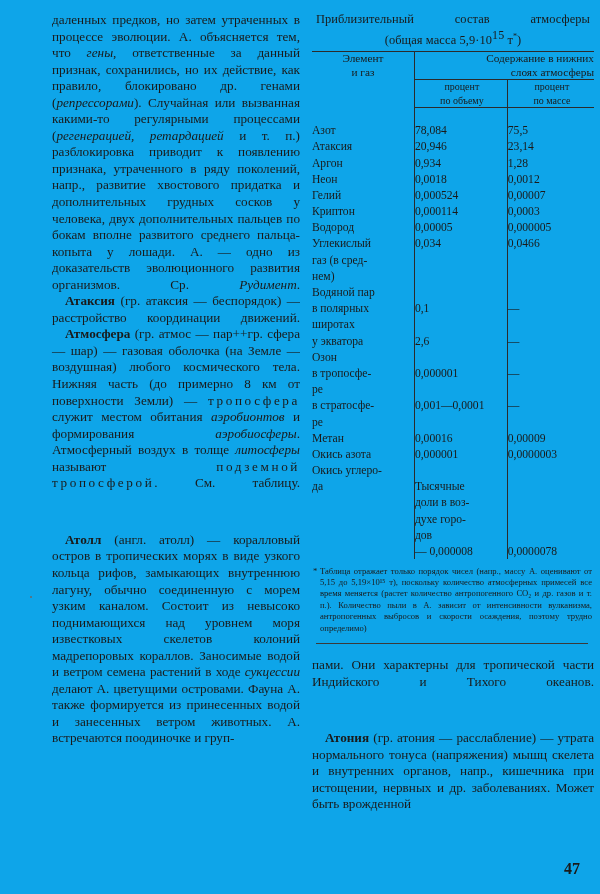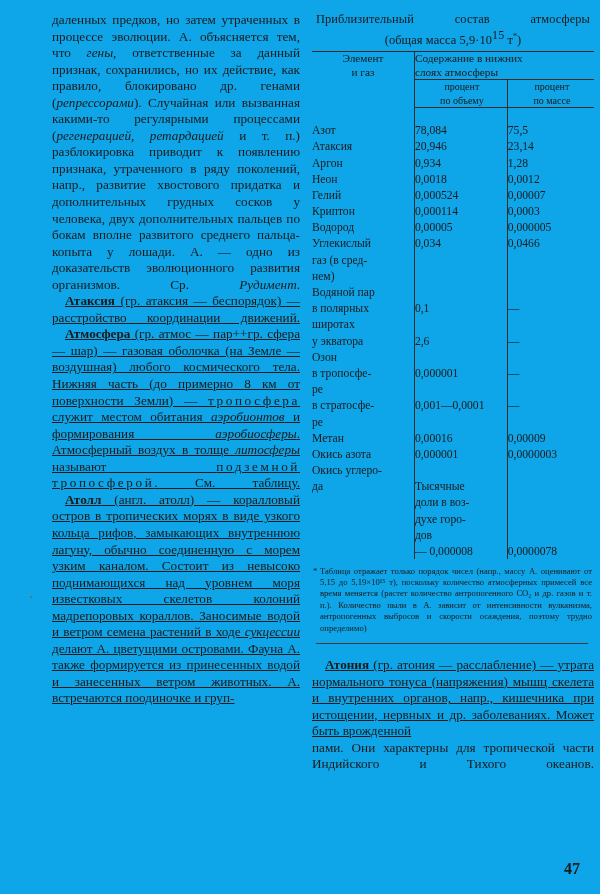--- a/index.html
+++ b/index.html
@@ -36,22 +36,22 @@
     left: 312px;
     top: 12px;
     width: 282px;
   }
 
   p.para {
     margin: 0;
     text-align: justify;
     text-align-last: justify;
   }
-  p.para.last { text-align-last: left; }
-  p.indent { text-indent: 13px; text-decoration: underline; }
+  p.para.last { text-align-last: left; margin-top: 40px; }
+  p.indent { text-indent: 13px; }
 
   .hw { font-weight: bold; }
   .it { font-style: italic; }
   .sp { letter-spacing: 2.6px; }
 
   
   .tbl-title {
     font-weight: normal;
     font-size: 12.4px;
     line-height: 15.6px;
@@ -78,21 +78,21 @@
   table.atm td, table.atm th {
     padding: 0;
     font-weight: normal;
     vertical-align: top;
   }
   .rule-top  { border-top: 1.1px solid #2b2b2b; }
   .rule-bot  { border-bottom: 1.1px solid #2b2b2b; }
   .vline     { border-left: 1px solid #2b2b2b; }
 
   .hd-cell {
-    text-align: left;
+    text-align: right;
     font-size: 11.3px;
     line-height: 13.4px;
     padding: 5px 2px 4px 2px;
   }
   .hd-elem {
     text-align: center;
     font-size: 11.3px;
     line-height: 13.4px;
     padding: 14px 2px 4px 2px;
   }
@@ -350,20 +350,20 @@
     </table>
 
     <p class="footnote">
       <span class="star">*</span><span>Таблица отражает только порядок чисел (напр., массу А. оценивают от 5,15 до 5,19×10¹⁵ т), поскольку количество атмосферных примесей все время меняется (растет количество антропогенного CO₂ и др. газов и т. п.). Количество пыли в А. зависит от интенсивности вулканизма, антропогенных выбросов и скорости осаждения, поэтому трудно определимо)</span>
     </p>
 
     <hr class="hr-sep">
 
     <div class="col-right-tail">
       <div id="right-paras">
+          <p class="para"><span>пами. Они характерны для тропической части Индийского и Тихого океанов.</span></p>
           <p class="para indent last"><span class="hw">Атония</span><span> (гр. атония — расслабление) — утрата нормального тонуса (напряжения) мышц скелета и внутренних органов, напр., кишечника при истощении, нервных и др. заболеваниях. Может быть врожденной</span></p>
-          <p class="para"><span>пами. Они характерны для тропической части Индийского и Тихого океанов.</span></p>
         </div>
     </div>
   </div>
 
   <div class="pageno">47</div>
 </div>
 
 </body></html>

